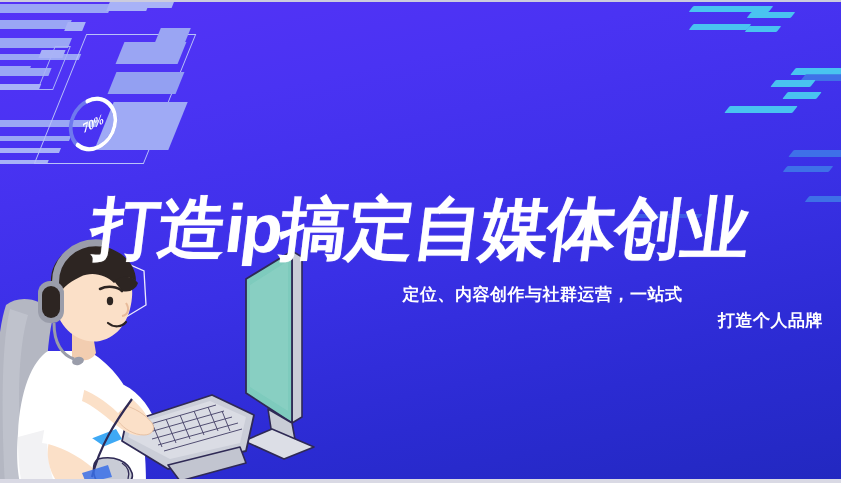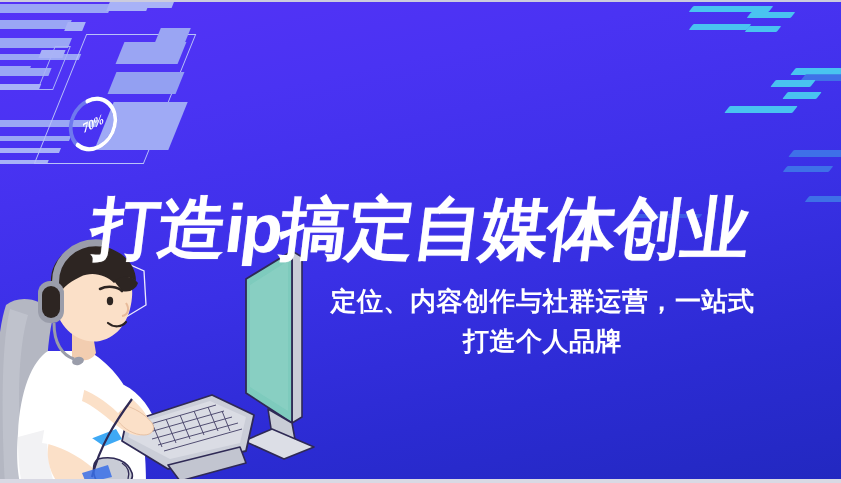--- a/index.html
+++ b/index.html
@@ -128,25 +128,25 @@
 
   .subline {
     position: absolute;
     left: 262px;
     right: 18px;
     top: 282px;
     z-index: 20;
     text-align: center;
     color: #ffffff;
     font-weight: 700;
-    font-size: 26px;
+    font-size: 17px;
     line-height: 1.52;
     letter-spacing: .5px;
   }
-  .subline .l2 { display: block; }
+  .subline .l2 { display: block; text-align: right; }
 </style>
 </head>
 <body>
 
 <div class="banner">
 
   <div class="top-edge"></div>
 
   <div class="deco">
 

